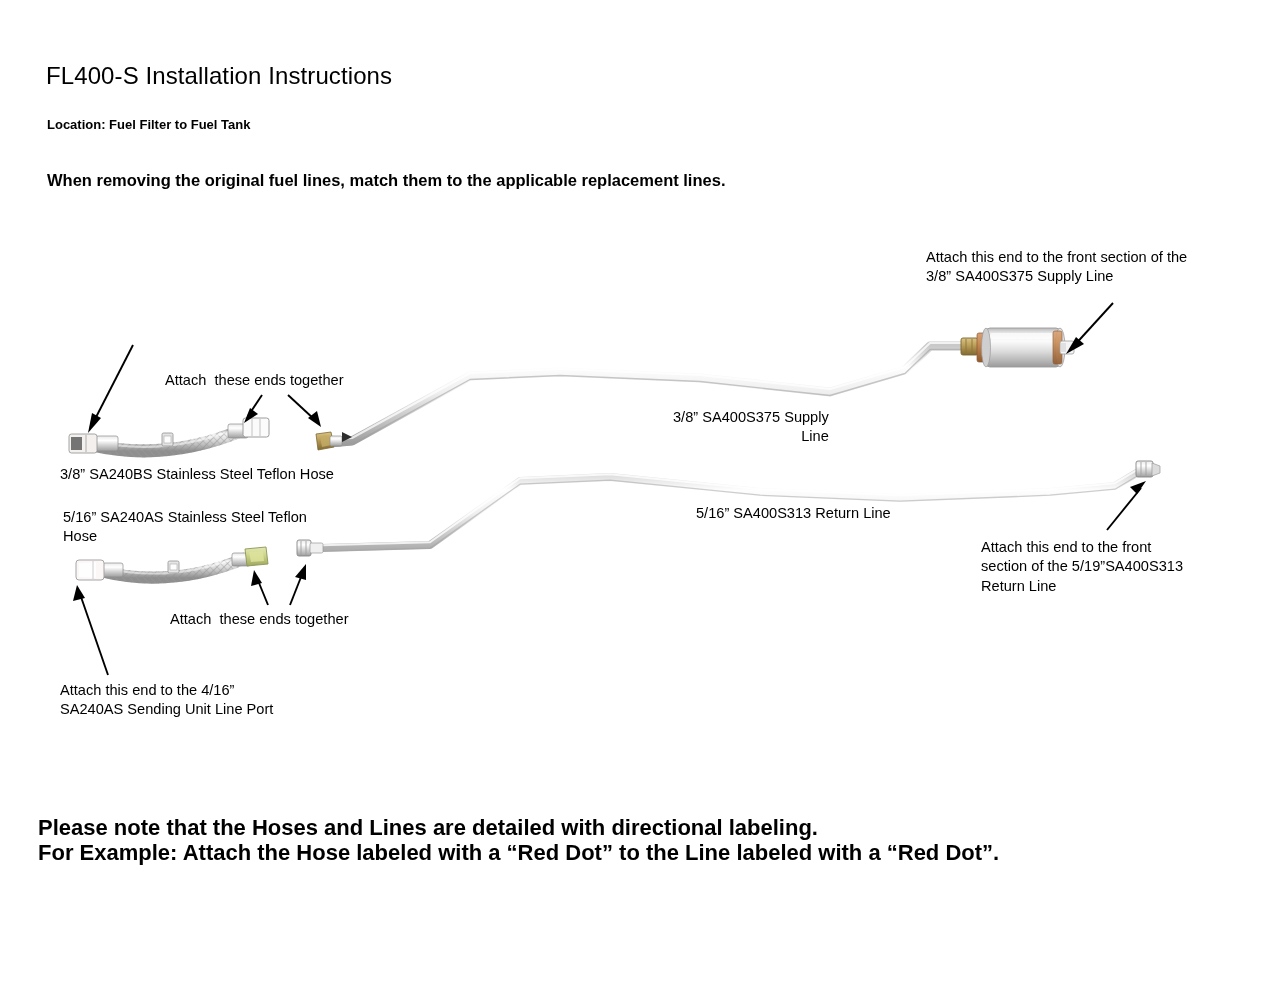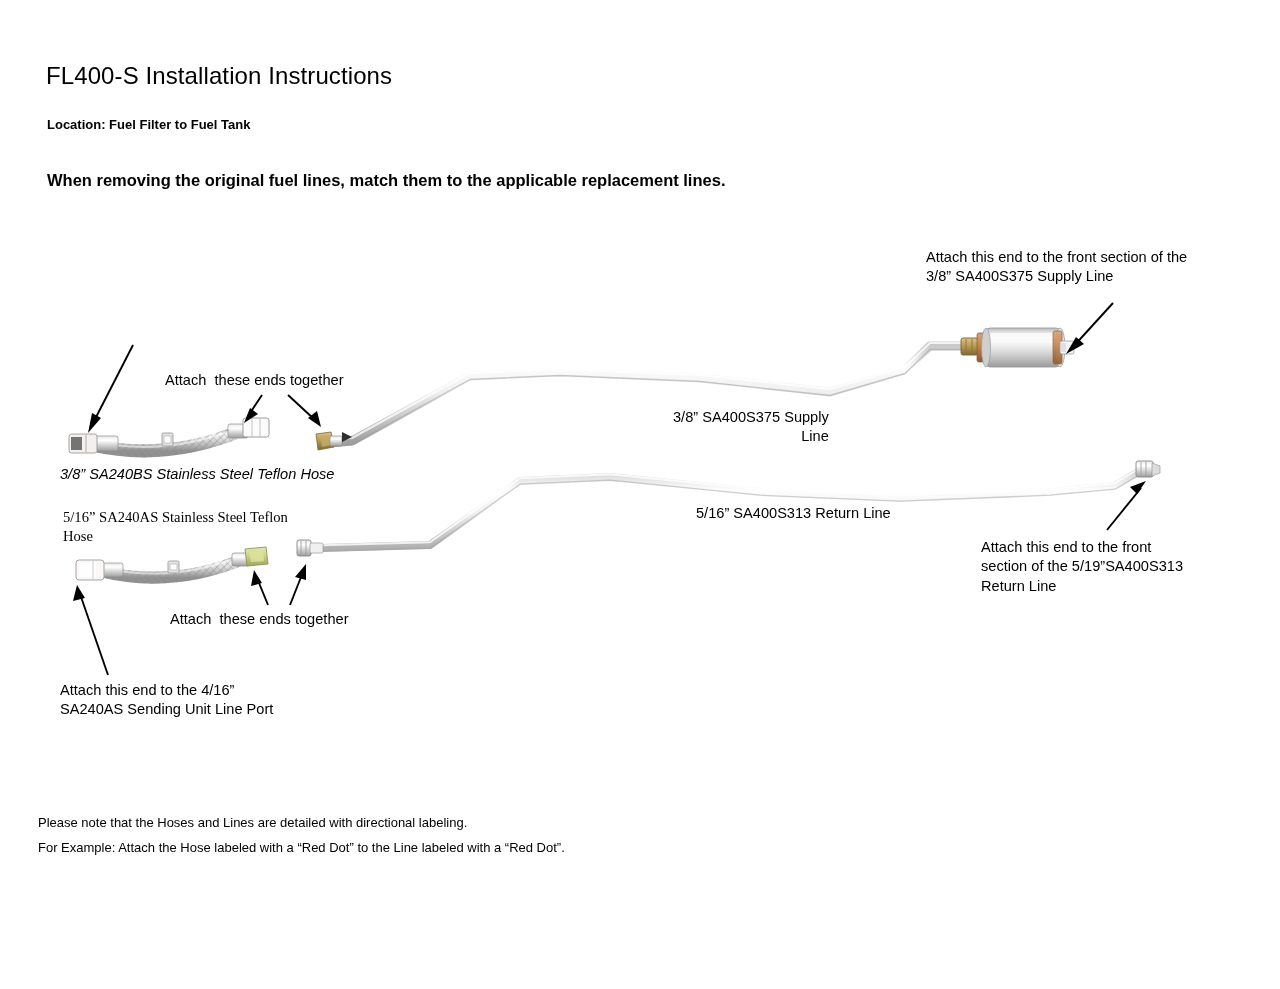--- a/index.html
+++ b/index.html
@@ -10,34 +10,34 @@
 
   
   .h-title{position:absolute;left:46px;top:62px;font-size:24px;font-weight:400;
            letter-spacing:.1px;white-space:nowrap;}
   .h-sub{position:absolute;left:47px;top:117px;font-size:13px;font-weight:bold;
          white-space:nowrap;}
   .h-note{position:absolute;left:47px;top:171px;font-size:16.5px;font-weight:bold;
           white-space:nowrap;}
 
   
-  .foot{position:absolute;left:38px;font-size:13px;font-weight:normal;white-space:nowrap;}
+  .foot{position:absolute;left:38px;font-size:22px;font-weight:bold;white-space:nowrap;}
   .foot1{top:815px;}
   .foot2{top:840px;}
 
   
   .anno{position:absolute;font-size:14.6px;line-height:1.33;color:#000;
         white-space:pre;font-weight:400;}
 
   .a-supply-front{left:913px;top:248px;margin-left:13px;}
   .a-send-bs{left:63px;top:303px;}
   .a-ends-top{left:165px;top:371px;}
-  .a-hose-bs{left:60px;top:465px;font-style:italic;}
+  .a-hose-bs{left:60px;top:465px;}
   .a-supply-label{left:673px;top:408px;text-align:right;}
-  .a-hose-as{left:63px;top:508px;font-family:Liberation Serif, serif;}
+  .a-hose-as{left:63px;top:508px;}
   .a-return-label{left:676px;top:504px;margin-left:20px;}
   .a-return-front{left:981px;top:538px;}
   .a-ends-bot{left:170px;top:610px;}
   .a-send-as{left:60px;top:681px;}
 
   svg.art{position:absolute;left:0;top:0;width:1280px;height:989px;
           overflow:visible;pointer-events:none;}
 </style>
 </head>
 <body>

